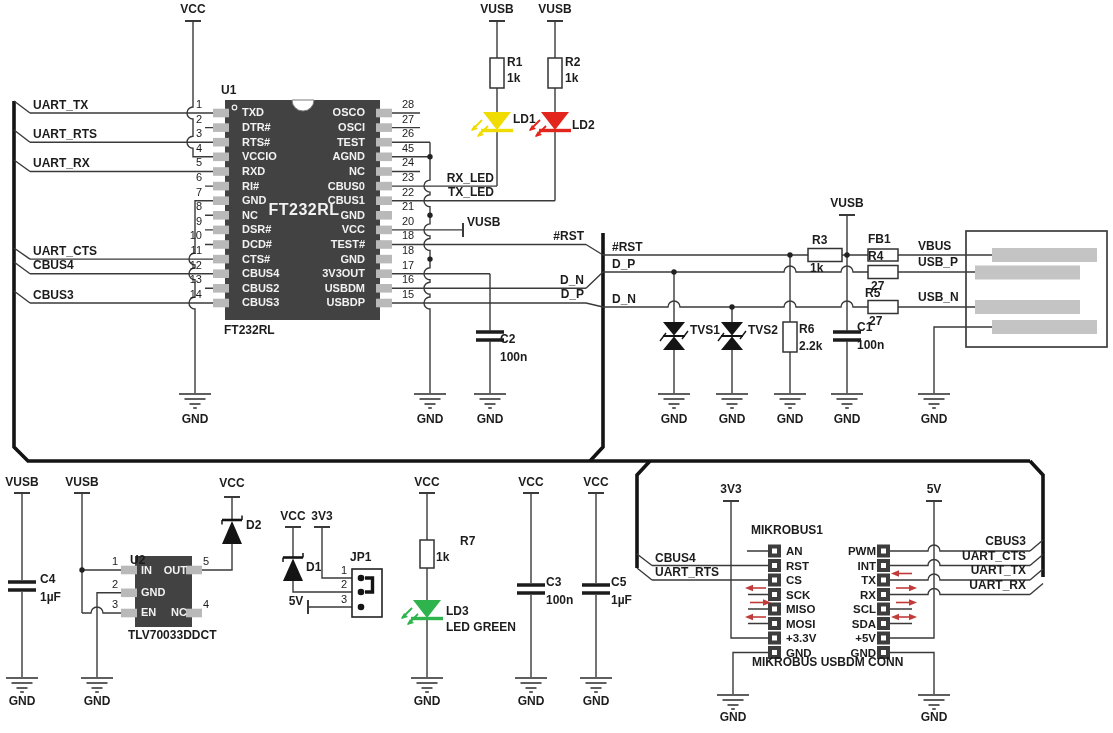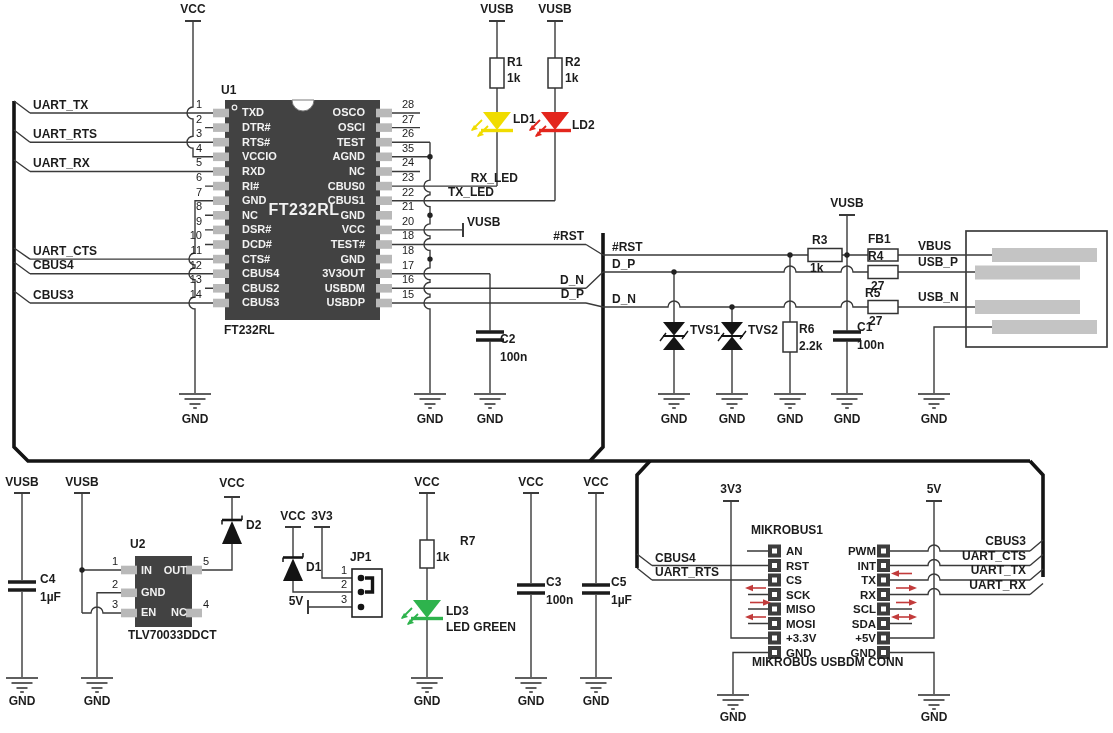--- a/index.html
+++ b/index.html
@@ -304,21 +304,21 @@
 <span class="lbl pwr" style="left:705px;top:711px">GND</span>
 <span class="lbl pwr" style="left:906px;top:711px">GND</span>
 
 <span class="lbl" style="left:33px;top:99px">UART_TX</span>
 <span class="lbl" style="left:33px;top:128px">UART_RTS</span>
 <span class="lbl" style="left:33px;top:157px">UART_RX</span>
 <span class="lbl" style="left:33px;top:245px">UART_CTS</span>
 <span class="lbl" style="left:33px;top:259px">CBUS4</span>
 <span class="lbl" style="left:33px;top:289px">CBUS3</span>
 
-<span class="lbl tr w70" style="left:448px;top:172px">RX_LED</span>
+<span class="lbl tr w70" style="left:424px;top:172px">RX_LED</span>
 <span class="lbl tr w70" style="left:424px;top:186px">TX_LED</span>
 <span class="lbl" style="left:467px;top:216px">VUSB</span>
 <span class="lbl tr w68" style="left:516px;top:230px">#RST</span>
 <span class="lbl tr w68" style="left:516px;top:274px">D_N</span>
 <span class="lbl tr w68" style="left:516px;top:288px">D_P</span>
 <span class="lbl" style="left:612px;top:241px">#RST</span>
 <span class="lbl" style="left:612px;top:258px">D_P</span>
 <span class="lbl" style="left:612px;top:293px">D_N</span>
 <span class="lbl" style="left:918px;top:240px">VBUS</span>
 <span class="lbl" style="left:918px;top:256px">USB_P</span>
@@ -343,21 +343,21 @@
 <span class="lbl" style="left:690px;top:324px">TVS1</span>
 <span class="lbl" style="left:748px;top:324px">TVS2</span>
 <span class="lbl" style="left:799px;top:323px">R6</span>
 <span class="lbl" style="left:799px;top:340px">2.2k</span>
 <span class="lbl" style="left:857px;top:321px">C1</span>
 <span class="lbl" style="left:857px;top:339px">100n</span>
 <span class="lbl" style="left:500px;top:333px">C2</span>
 <span class="lbl" style="left:500px;top:351px">100n</span>
 <span class="lbl" style="left:40px;top:573px">C4</span>
 <span class="lbl" style="left:40px;top:591px">1µF</span>
-<span class="lbl" style="left:130px;top:538px">U2</span>
+<span class="lbl" style="left:130px;top:554px">U2</span>
 <span class="lbl" style="left:128px;top:629px">TLV70033DDCT</span>
 <span class="lbl" style="left:246px;top:519px">D2</span>
 <span class="lbl" style="left:306px;top:561px">D1</span>
 <span class="lbl" style="left:350px;top:551px">JP1</span>
 <span class="lbl" style="left:460px;top:535px">R7</span>
 <span class="lbl" style="left:436px;top:551px">1k</span>
 <span class="lbl" style="left:446px;top:605px">LD3</span>
 <span class="lbl" style="left:446px;top:621px">LED GREEN</span>
 <span class="lbl" style="left:546px;top:576px">C3</span>
 <span class="lbl" style="left:546px;top:594px">100n</span>
@@ -429,21 +429,21 @@
 <div class="row aend">
         <span class="numtxt">28</span>
       </div>
       <div class="row aend">
         <span class="numtxt">27</span>
       </div>
       <div class="row aend">
         <span class="numtxt">26</span>
       </div>
       <div class="row aend">
-        <span class="numtxt">35</span>
+        <span class="numtxt">45</span>
       </div>
       <div class="row aend">
         <span class="numtxt">24</span>
       </div>
       <div class="row aend">
         <span class="numtxt">23</span>
       </div>
       <div class="row aend">
         <span class="numtxt">22</span>
       </div>

